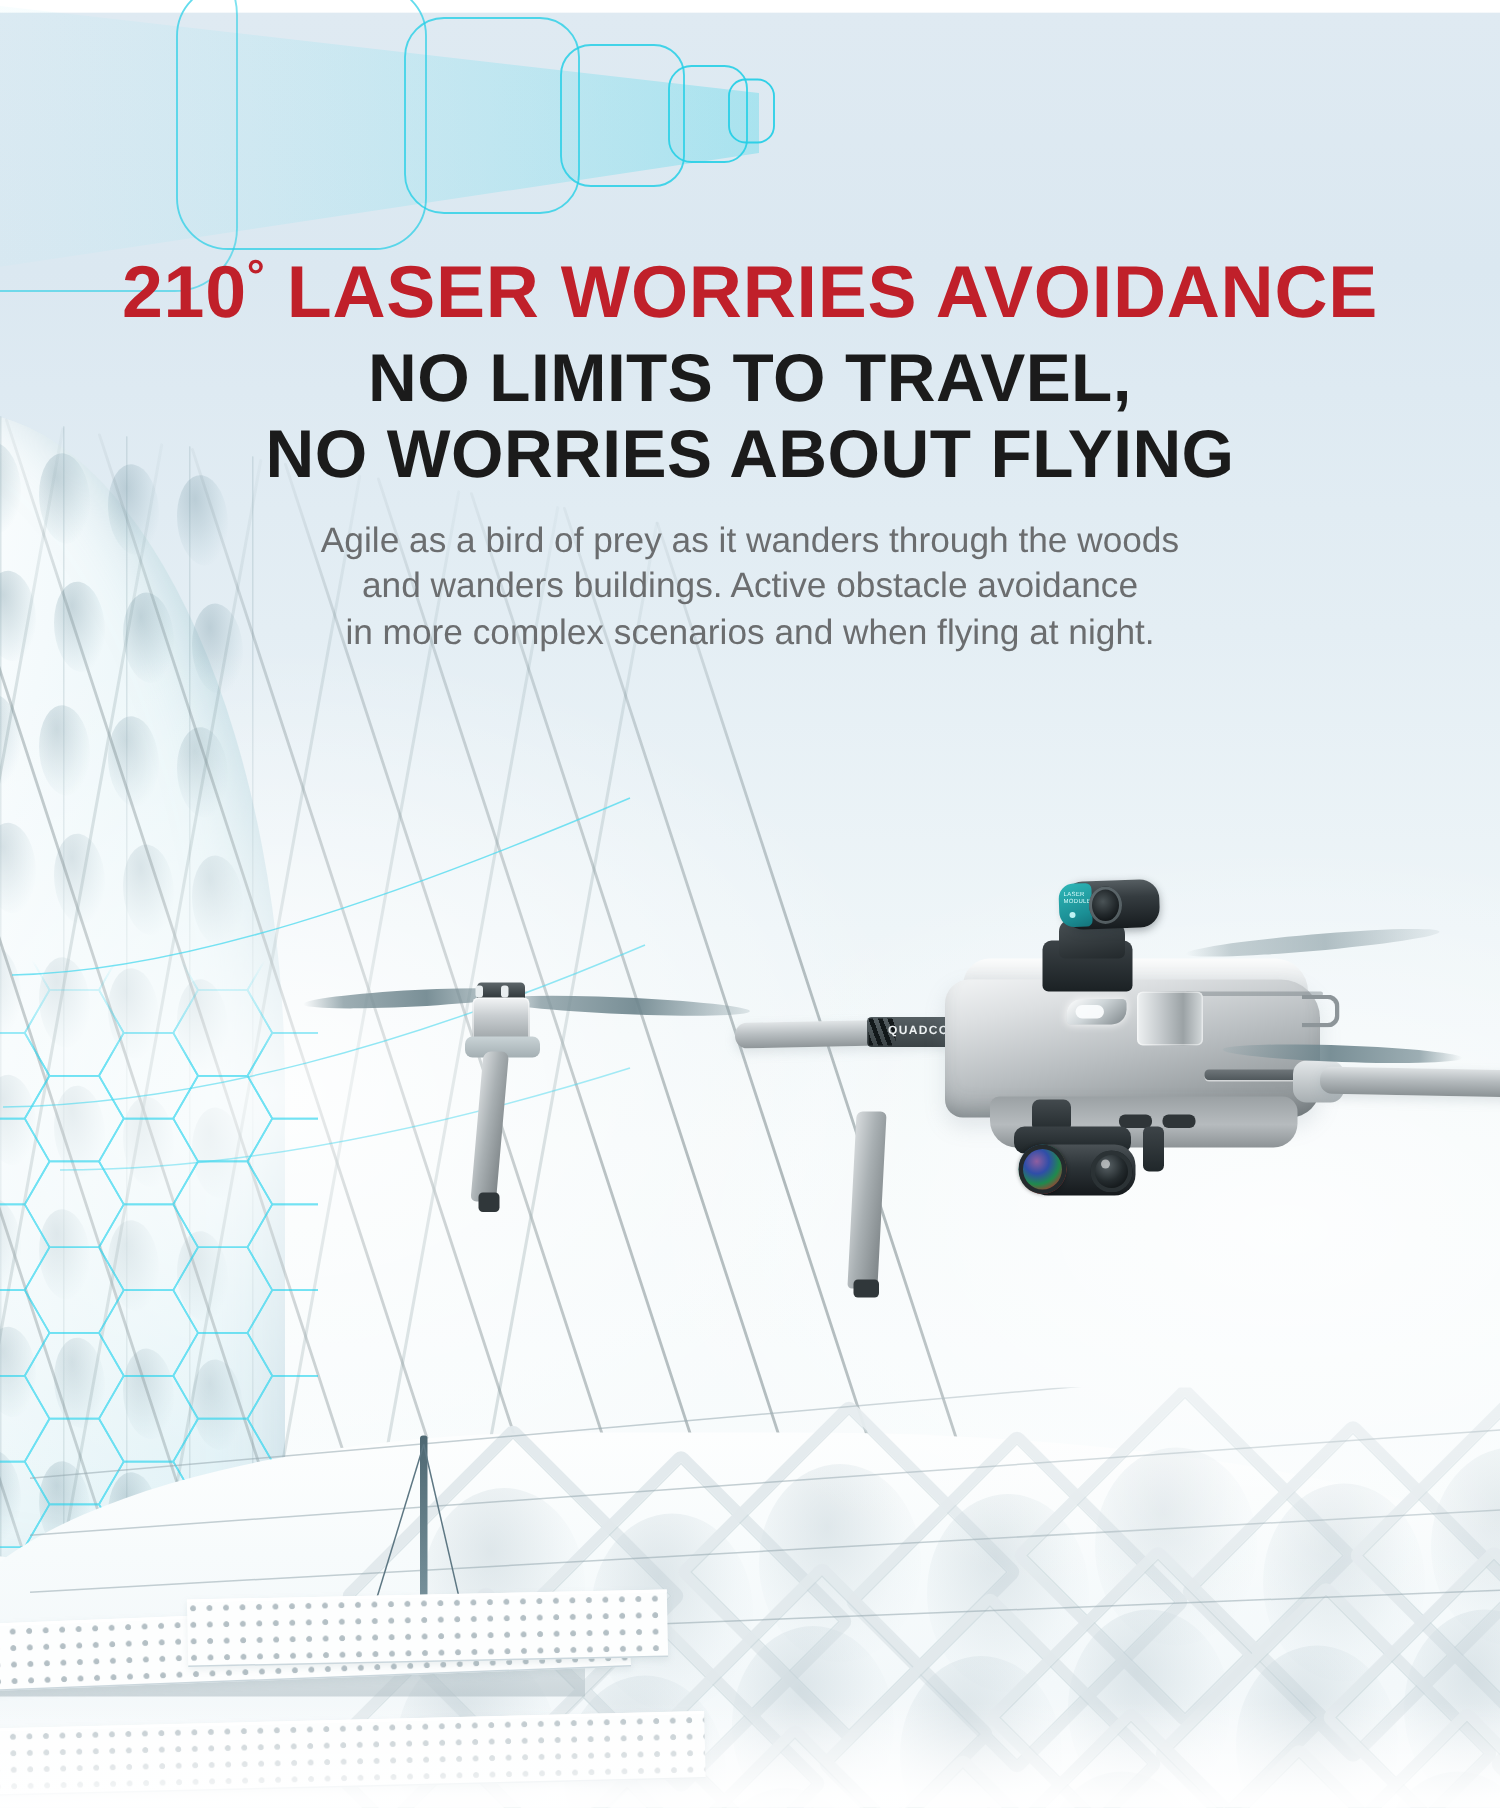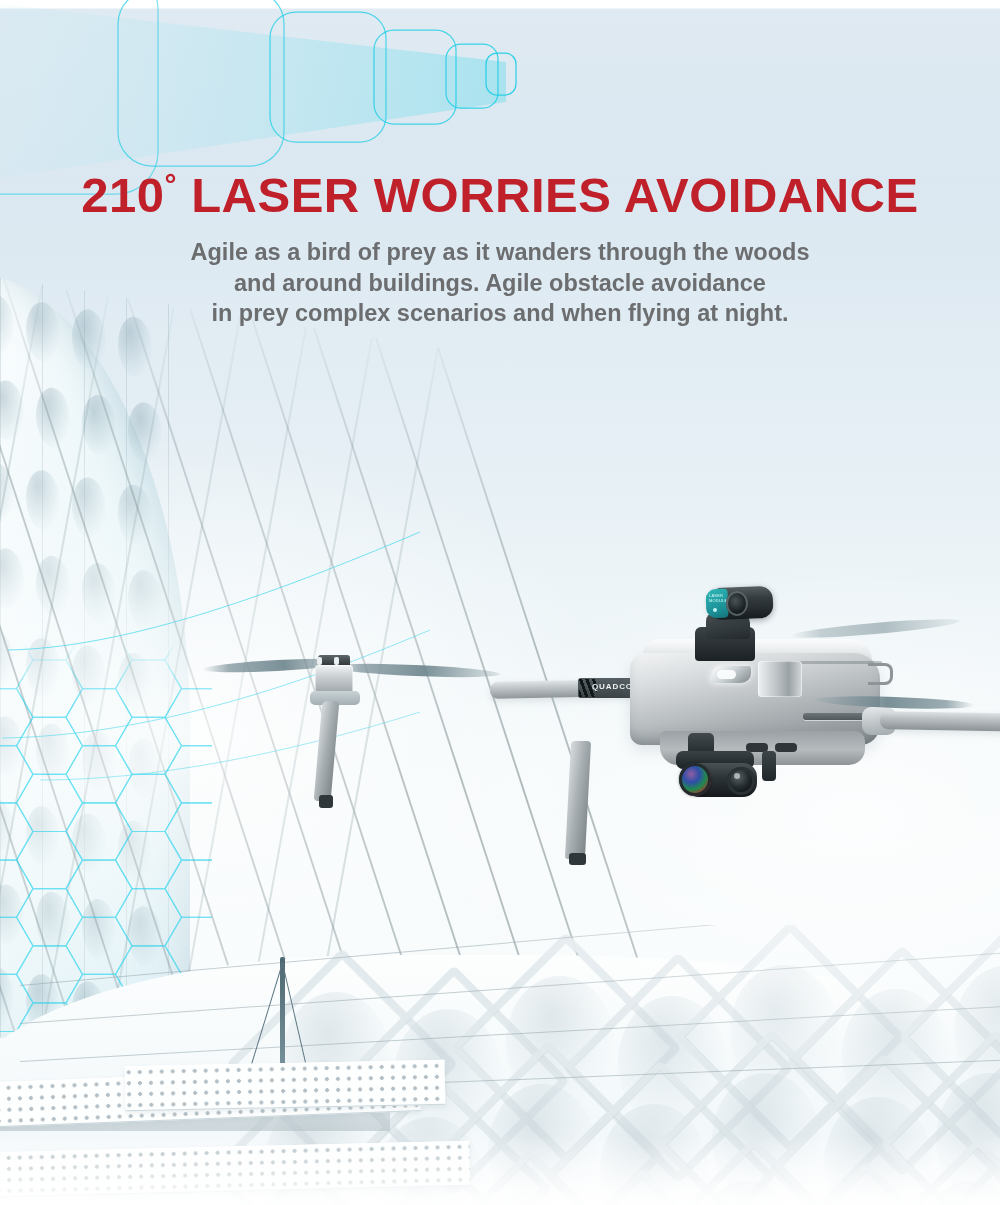--- a/index.html
+++ b/index.html
@@ -59,21 +59,21 @@
   .fade-bottom{position:absolute;left:0;right:0;bottom:0;height:90px;
     background:linear-gradient(180deg,rgba(255,255,255,0),rgba(255,255,255,.92) 70%,#fff);}
 
   
   .copy{position:absolute;left:0;right:0;top:170px;text-align:center;z-index:40;}
   .h-red{font-size:49px;font-weight:700;letter-spacing:.5px;line-height:1.04;
     color:#c0202a;margin:0;white-space:nowrap;}
   .h-red .deg{font-size:30px;vertical-align:super;line-height:0;}
   .h-black{font-size:45px;font-weight:700;letter-spacing:.3px;line-height:1.13;
     color:#1b1b1b;margin:6px 0 0;}
-  .body-copy{margin:16px 0 12px;font-size:23.5px;line-height:1.30;color:#6b6d6f;font-weight:700;}
+  .body-copy{margin:16px 0 12px;font-size:23.5px;line-height:1.30;color:#6b6d6f;font-weight:400;}
 
   
   .drone{position:absolute;left:190px;top:565px;width:790px;height:300px;z-index:30;}
 
   
   .cone{position:absolute;left:-60px;top:-10px;width:620px;height:300px;z-index:28;}
 
   .part{position:absolute;}
 
   
@@ -393,24 +393,28 @@
     <div class="rail" style="left:-10px;top:150px;width:470px;transform:rotate(-2.2deg);"></div>
     <div class="rail" style="left:165px;top:138px;width:320px;transform:rotate(-1.2deg);"></div>
     <div class="rail" style="left:-10px;top:222px;width:520px;transform:rotate(-1.4deg);"></div>
     <div class="fade-bottom"></div>
   </div>
 
   <div class="haze-b"></div>
 
   <div class="copy">
     <h1 class="h-red"><span>210</span><span class="deg">°</span><span> LASER WORRIES AVOIDANCE</span></h1>
+    <h2 class="h-black">
+      <span>NO LIMITS TO TRAVEL,</span><br>
+      <span>NO WORRIES ABOUT FLYING</span>
+    </h2>
     <p class="body-copy">
       <span>Agile as a bird of prey as it wanders through the woods</span><br>
-      <span>and around buildings. Agile obstacle avoidance</span><br>
-      <span>in prey complex scenarios and when flying at night.</span>
+      <span>and wanders buildings. Active obstacle avoidance</span><br>
+      <span>in more complex scenarios and when flying at night.</span>
     </p>
   </div>
 
   <svg class="cone" viewBox="0 0 620 300">
     <defs>
       <linearGradient id="beamfill" x1="1" y1="0" x2="0" y2="0">
         <stop offset="0" stop-color="#2fd4e8" stop-opacity=".30"></stop>
         <stop offset="0.55" stop-color="#6fe0ef" stop-opacity=".15"></stop>
         <stop offset="1" stop-color="#a9edf6" stop-opacity=".04"></stop>
       </linearGradient>

